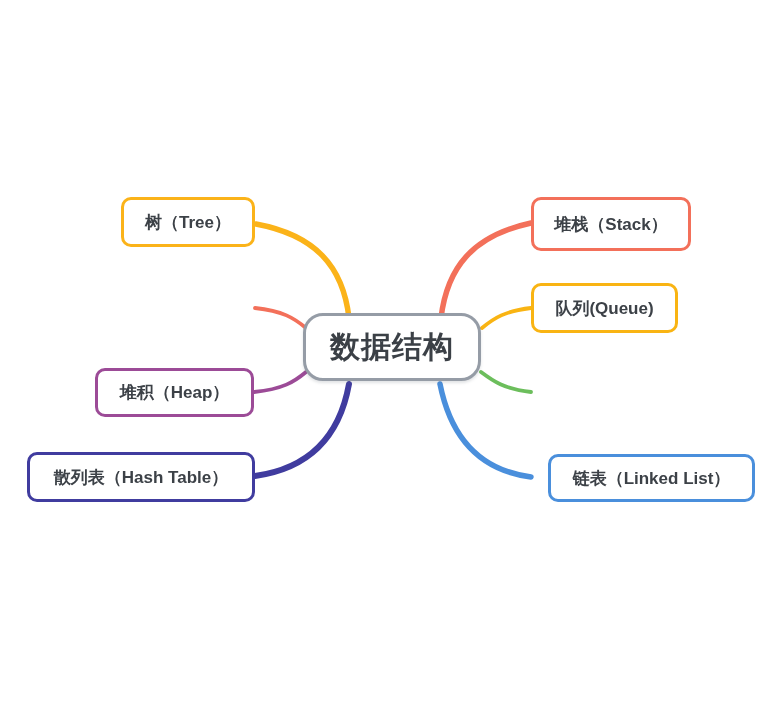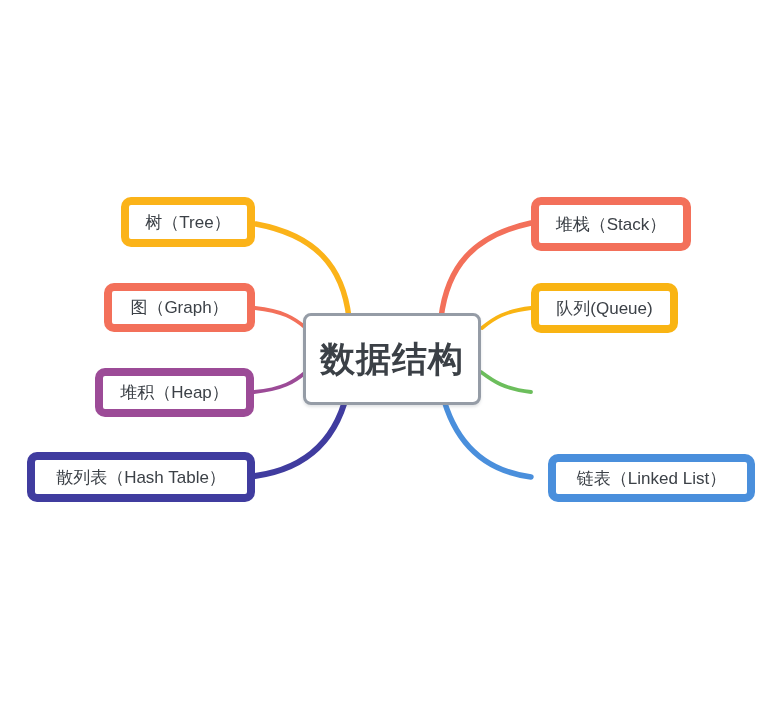--- a/index.html
+++ b/index.html
@@ -20,39 +20,39 @@
     left: 0;
     top: 0;
     width: 764px;
     height: 718px;
     pointer-events: none;
   }
   .node {
     position: absolute;
     box-sizing: border-box;
     background: #ffffff;
-    border: 8px solid #a16207;
+    border: 3px solid #a16207;
     border-radius: 10px;
     display: flex;
     align-items: center;
     justify-content: center;
     font-size: 17px;
-    font-weight: 400;
+    font-weight: 700;
     color: #3c4147;
     white-space: nowrap;
     cursor: pointer;
   }
   .node-center {
     left: 303px;
     top: 313px;
     width: 178px;
-    height: 92px;
-    border-radius: 8px;
+    height: 68px;
+    border-radius: 20px;
     border-width: 3px;
-    font-size: 35px;
+    font-size: 30px;
     font-weight: 700;
     color: #3b4046;
     letter-spacing: 1px;
     box-shadow: 0 2px 3px rgba(90,100,110,0.18);
   }
   .node-tree        { left: 121px; top: 197px; width: 134px; height: 50px; }
   .node-graph       { left: 104px; top: 283px; width: 151px; height: 49px; }
   .node-heap        { left:  95px; top: 368px; width: 159px; height: 49px; }
   .node-hash-table  { left:  27px; top: 452px; width: 228px; height: 50px; }
   .node-stack       { left: 531px; top: 197px; width: 160px; height: 54px; }
@@ -77,23 +77,20 @@
   </svg>
 
   <div class="node node-center" style="border-color: rgb(149, 156, 166);">
     <span>数据结构</span>
   </div>
 
   <div class="node node-tree" style="border-color: rgb(251, 179, 25);">
     <span>树（Tree）</span>
   </div>
 
-  <div class="node node-graph" style="border-color: rgb(243, 112, 90);">
-    <span>图（Graph）</span>
-  </div>
 
   <div class="node node-heap" style="border-color: rgb(156, 75, 151);">
     <span>堆积（Heap）</span>
   </div>
 
   <div class="node node-hash-table" style="border-color: rgb(64, 60, 159);">
     <span>散列表（Hash Table）</span>
   </div>
 
   <div class="node node-stack" style="border-color: rgb(243, 112, 90);">

